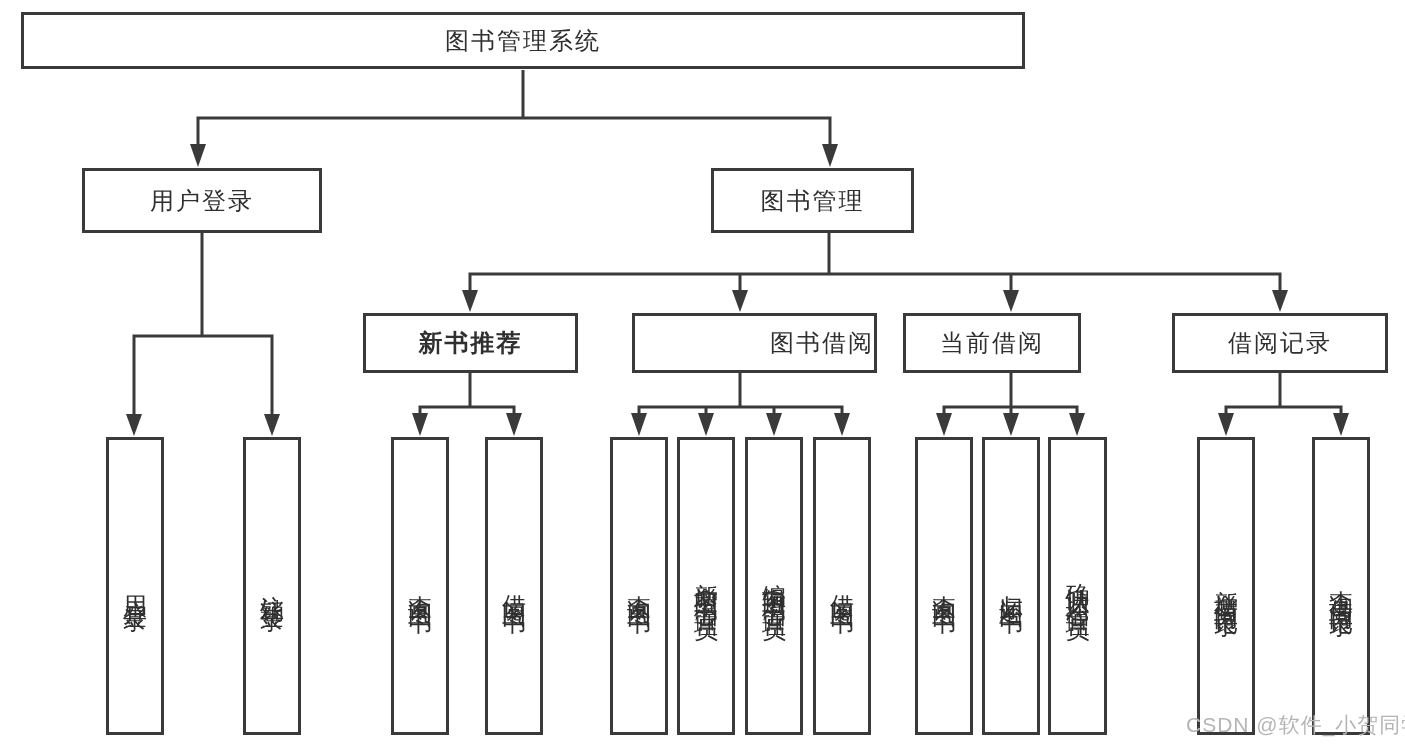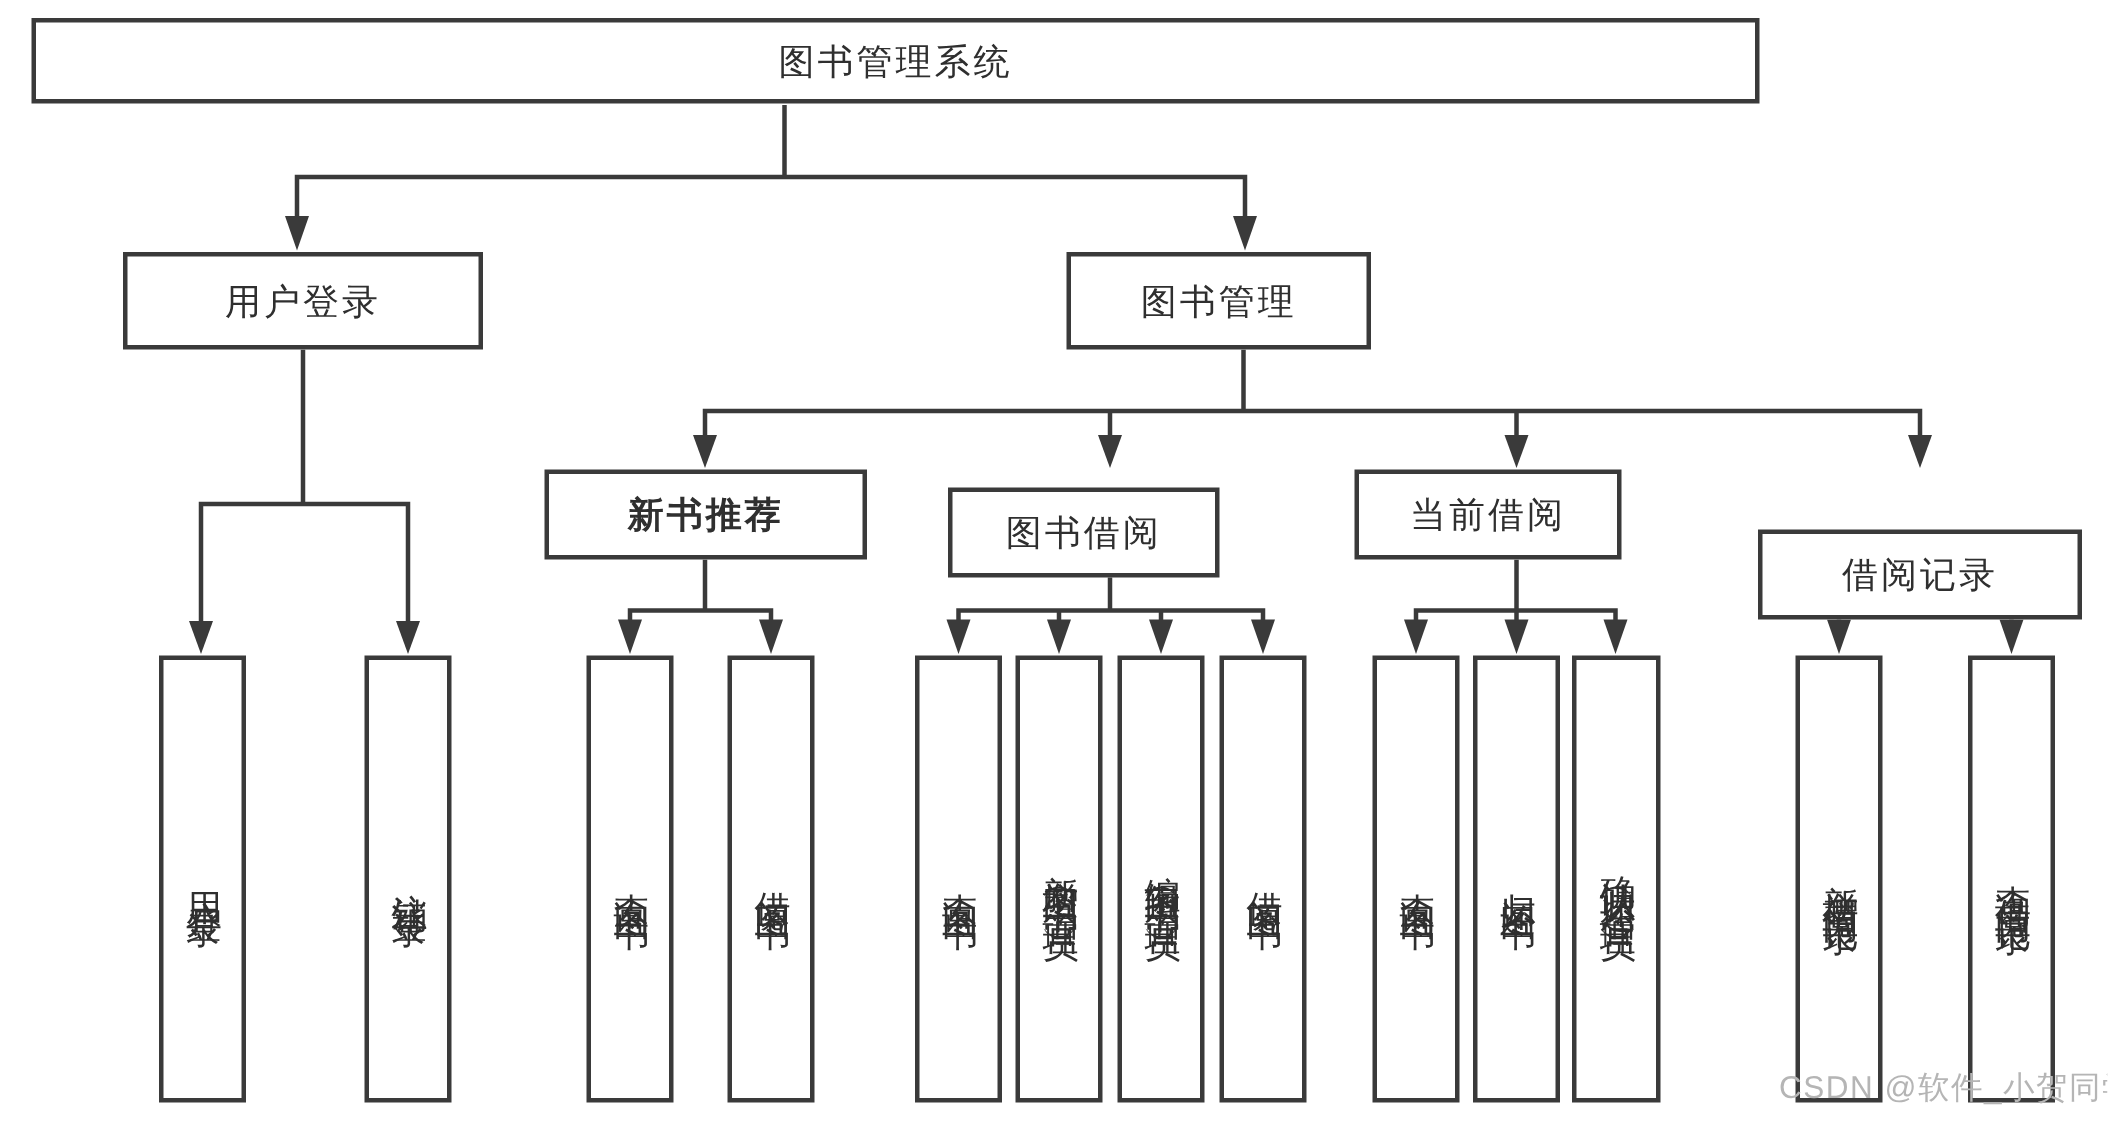--- a/index.html
+++ b/index.html
@@ -96,41 +96,41 @@
       <polygon points="1069,413 1085,413 1077,436"></polygon>
     </g>
 
     <g>
       <path d="M1280 373 V407 M1224.5 407 H1342.5 M1226 407 V415 M1341 407 V415"></path>
       <polygon points="1218,413 1234,413 1226,436"></polygon>
       <polygon points="1333,413 1349,413 1341,436"></polygon>
     </g>
   </svg>
 
-  <div class="node" style="left:21px;top:12px;width:1152px;height:57px;">
+  <div class="node" style="left:21px;top:12px;width:1004px;height:57px;">
     <span>图书管理系统</span>
   </div>
 
   <div class="node" style="left:82px;top:168px;width:240px;height:65px;">
     <span>用户登录</span>
   </div>
   <div class="node" style="left:711px;top:168px;width:203px;height:65px;">
     <span>图书管理</span>
   </div>
 
   <div class="node" style="left:363px;top:313px;width:215px;height:60px;font-weight:bold;">
     <span>新书推荐</span>
   </div>
-  <div class="node" style="left:632px;top:325px;width:181px;height:60px;">
+  <div class="node" style="left:632px;top:313px;width:245px;height:60px;justify-content:flex-end;">
     <span>图书借阅</span>
   </div>
   <div class="node" style="left:903px;top:313px;width:178px;height:60px;">
     <span>当前借阅</span>
   </div>
-  <div class="node" style="left:1172px;top:313px;width:216px;height:60px;margin-top:40px;">
+  <div class="node" style="left:1172px;top:313px;width:216px;height:60px;">
     <span>借阅记录</span>
   </div>
 
   <div class="node leaf" style="left:106px;top:437px;width:58px;height:298px;">
     <span>用户登录</span>
   </div>
   <div class="node leaf" style="left:243px;top:437px;width:58px;height:298px;">
     <span>注销登录</span>
   </div>
 

